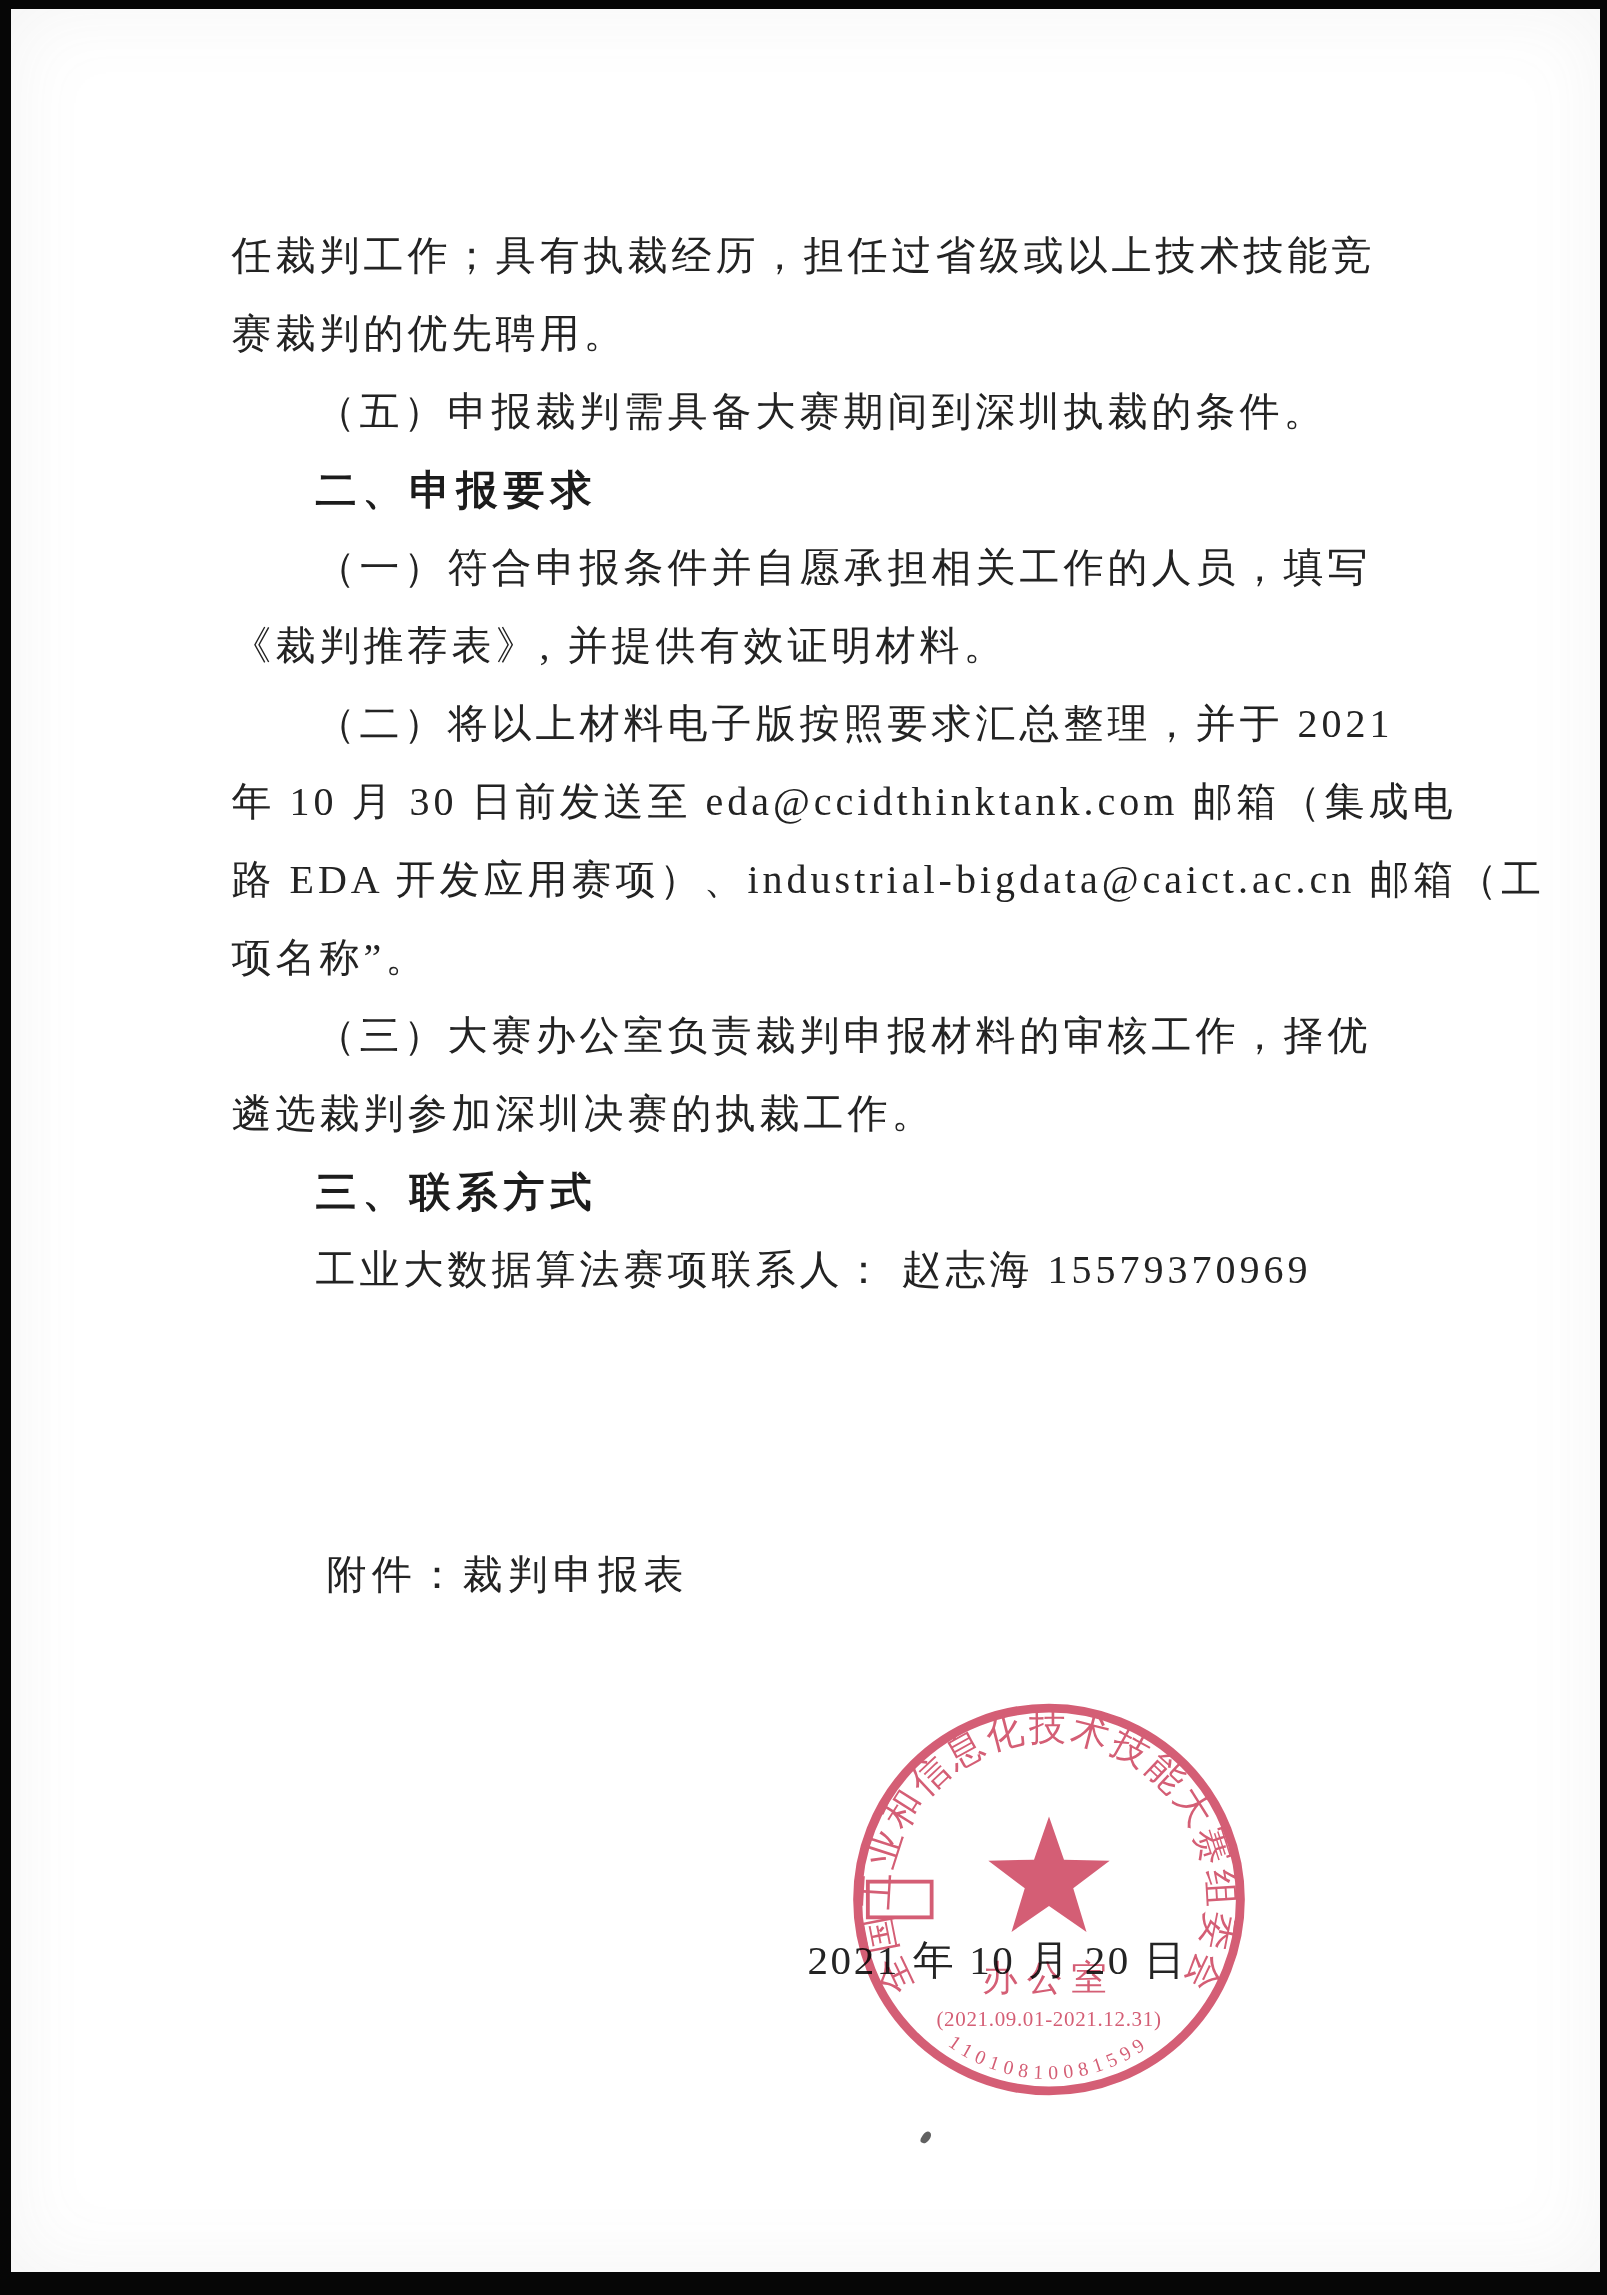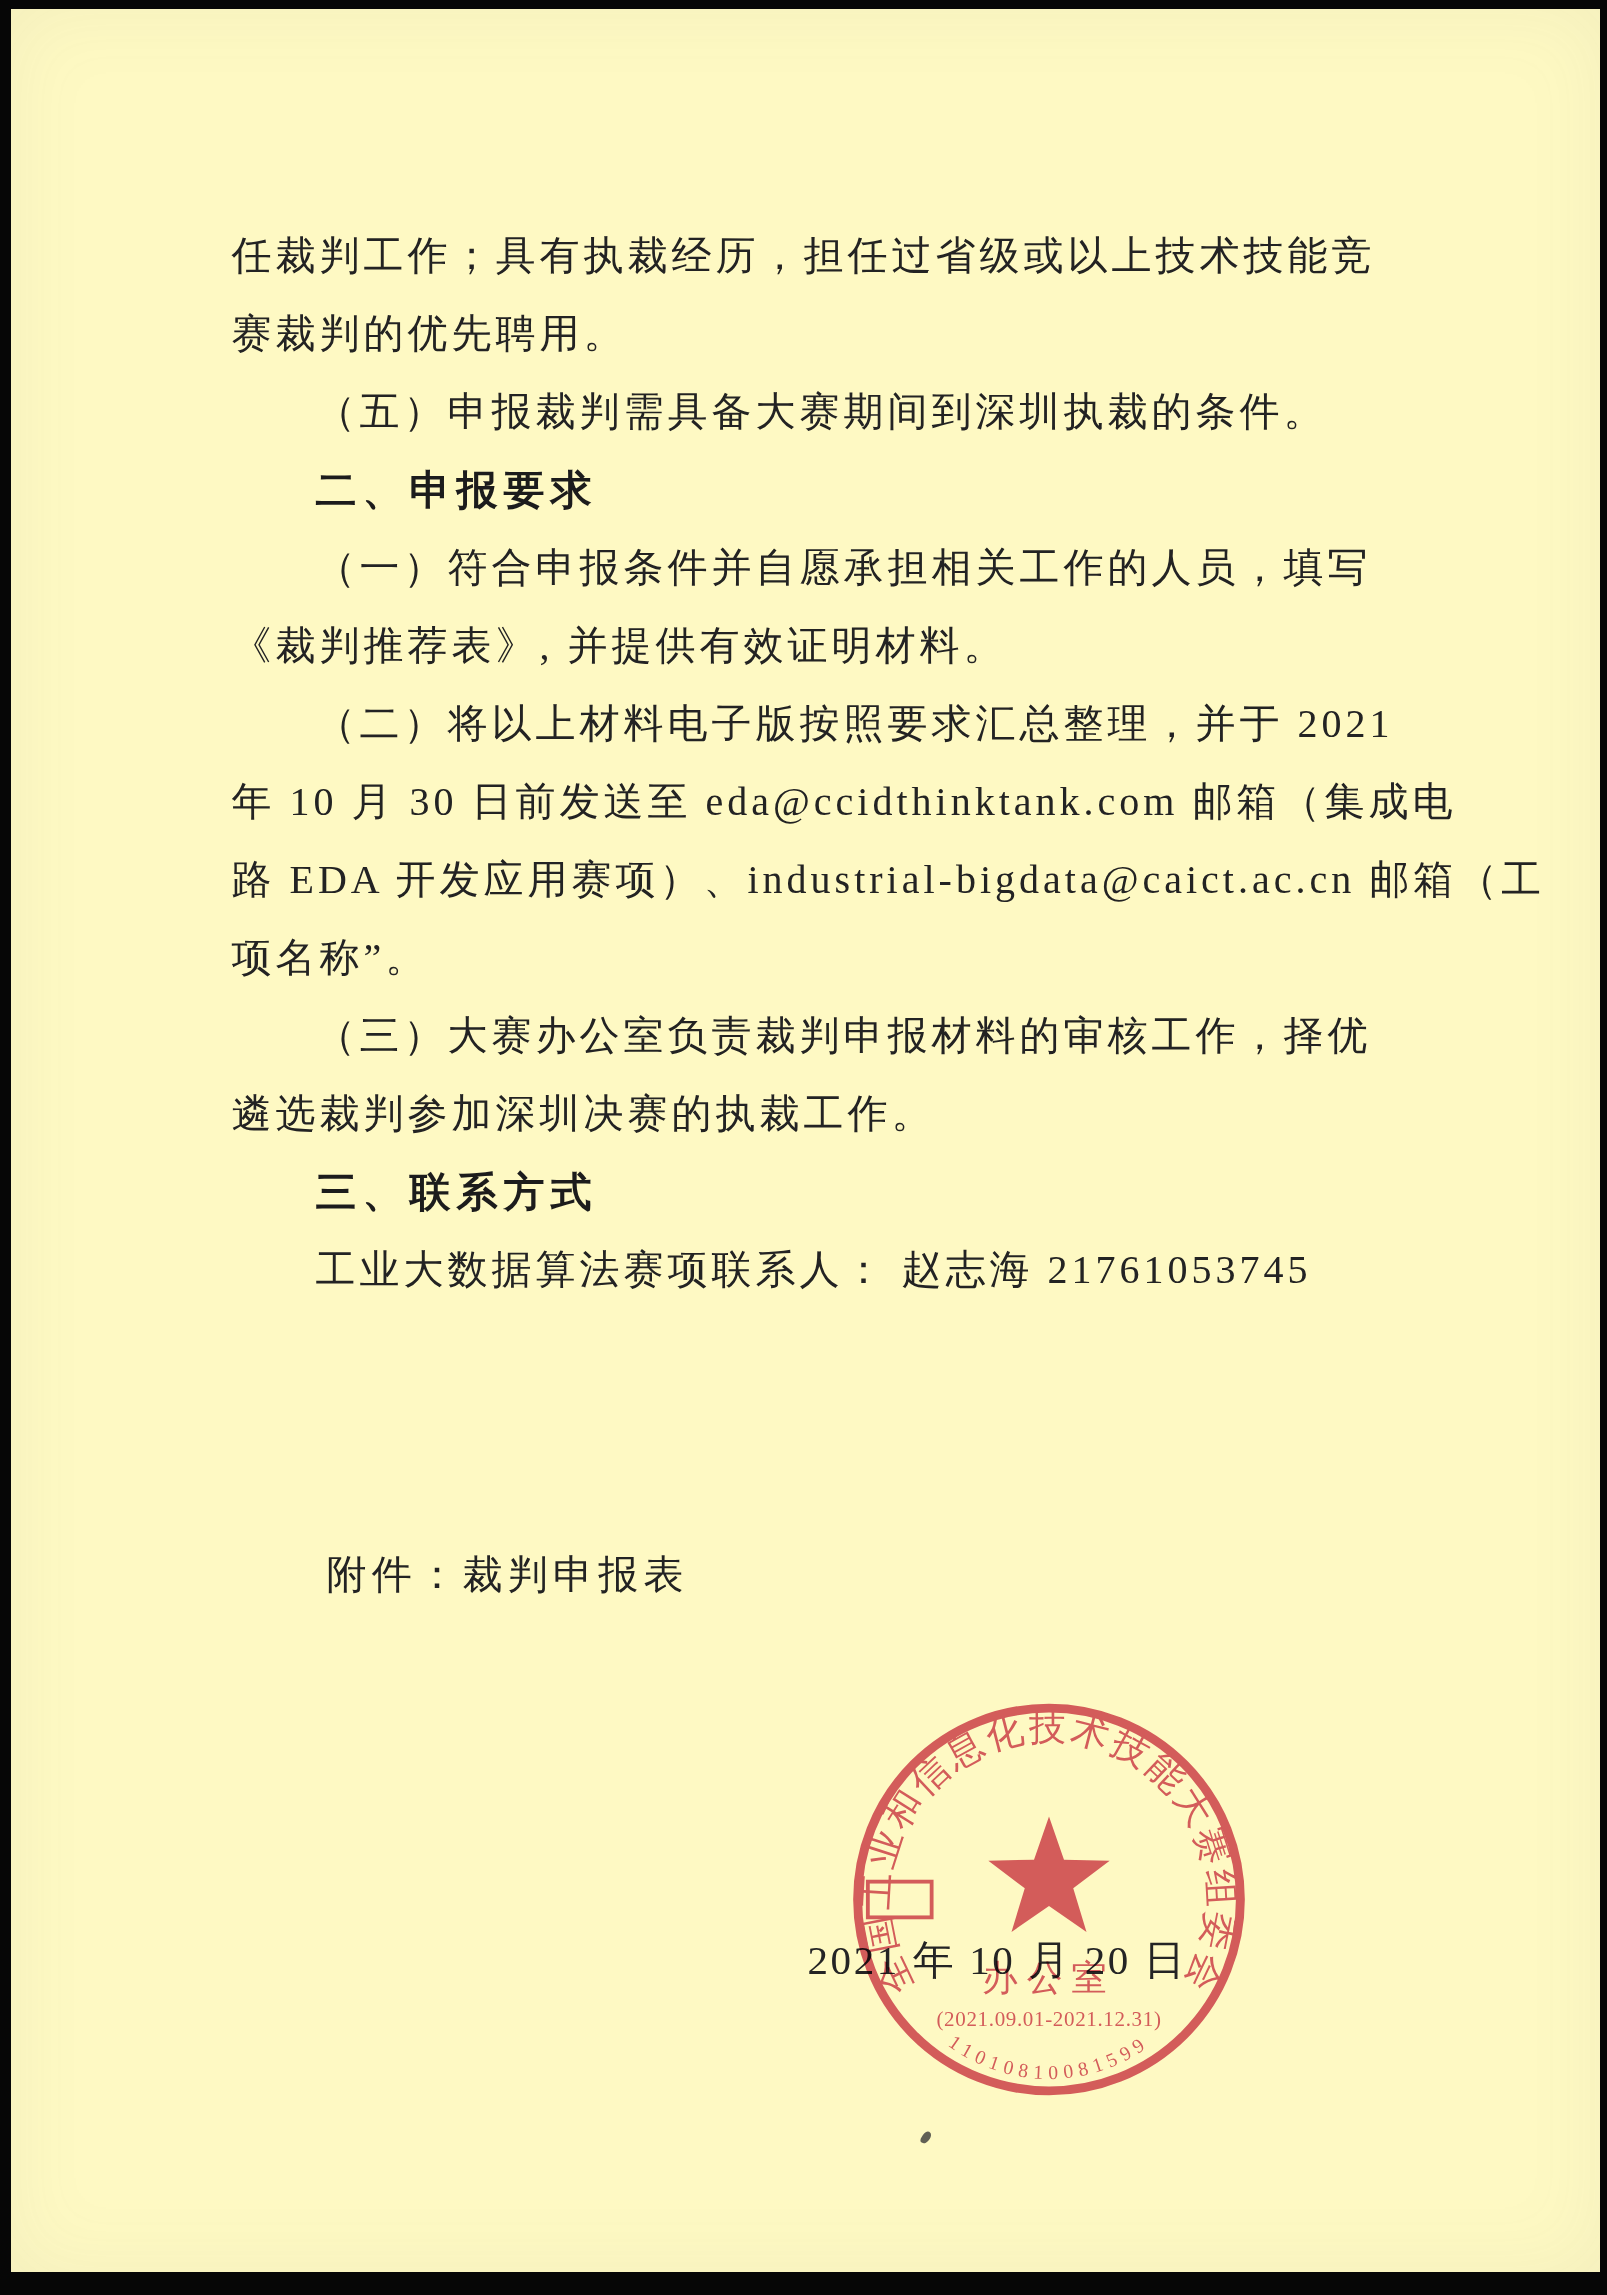--- a/index.html
+++ b/index.html
@@ -10,21 +10,21 @@
     height: 2295px;
     position: relative;
     overflow: hidden;
   }
   .page {
     position: absolute;
     left: 10.5px;
     top: 9.2px;
     width: 1589px;
     height: 2263px;
-    background: #fef9c3;
+    background: #ffffff;
     box-shadow: inset 0 0 79px rgba(120,120,120,0.08);
   }
   .text-block {
     position: absolute;
     left: 221px;   
     top: 208px;    
     width: 1146px;
   }
   .line {
     height: 78px;
@@ -112,21 +112,21 @@
     <div class="line indent heading">二、申报要求</div>
     <div class="line indent">（一）符合申报条件并自愿承担相关工作的人员，填写</div>
     <div class="line">《裁判推荐表》, 并提供有效证明材料。</div>
     <div class="line indent">（二）将以上材料电子版按照要求汇总整理，并于 2021</div>
     <div class="line">年 10 月 30 日前发送至 eda@ccidthinktank.com 邮箱（集成电</div>
     <div class="line">路 EDA 开发应用赛项）、industrial-bigdata@caict.ac.cn 邮箱（工</div>
     <div class="line">项名称”。</div>
     <div class="line indent">（三）大赛办公室负责裁判申报材料的审核工作，择优</div>
     <div class="line">遴选裁判参加深圳决赛的执裁工作。</div>
     <div class="line indent heading">三、联系方式</div>
-    <div class="line indent">工业大数据算法赛项联系人： 赵志海 21761053745</div>
+    <div class="line indent">工业大数据算法赛项联系人： 赵志海 15579370969</div>
   </div>
 
   <div class="attachment">附件：裁判申报表</div>
 
   <div class="sig-date">2021 年 10 月 20 日</div>
 
   <svg class="stamp" viewBox="0 0 660 660" xmlns="http://www.w3.org/2000/svg">
     <circle cx="330" cy="330" r="300" fill="none" stroke="currentColor" stroke-width="14"></circle>
     <path id="stamp-arc-top" d="M 138.5 490.7 A 250 250 0 1 1 521.5 490.7" fill="none"></path>
     <text font-size="58" letter-spacing="5">

